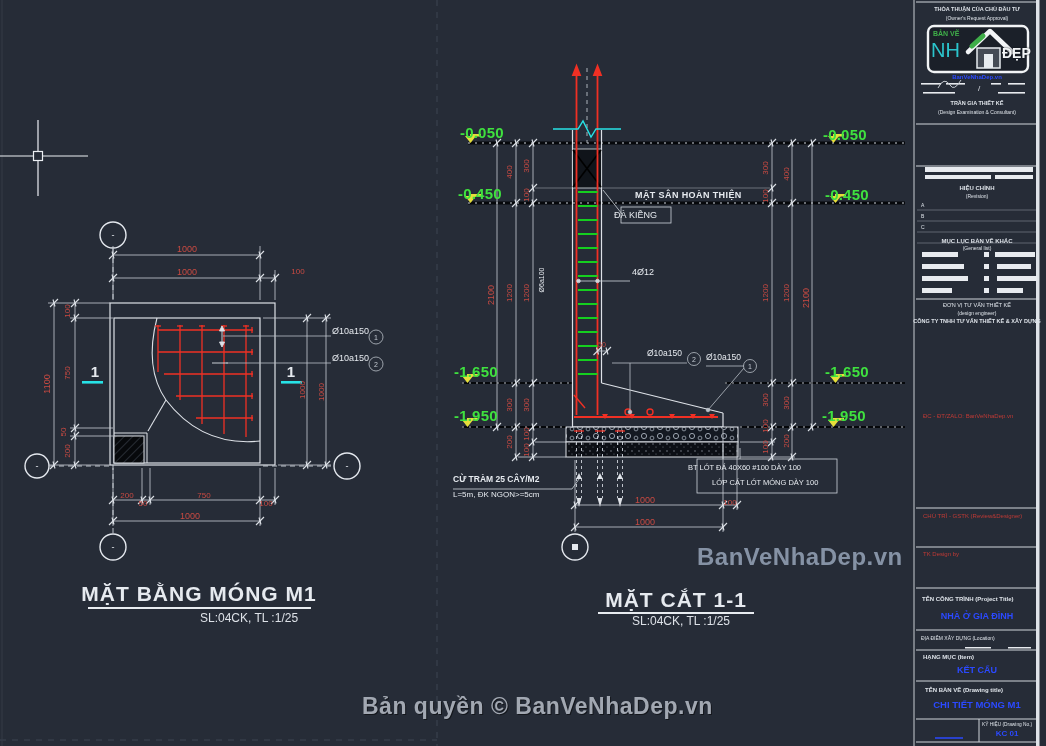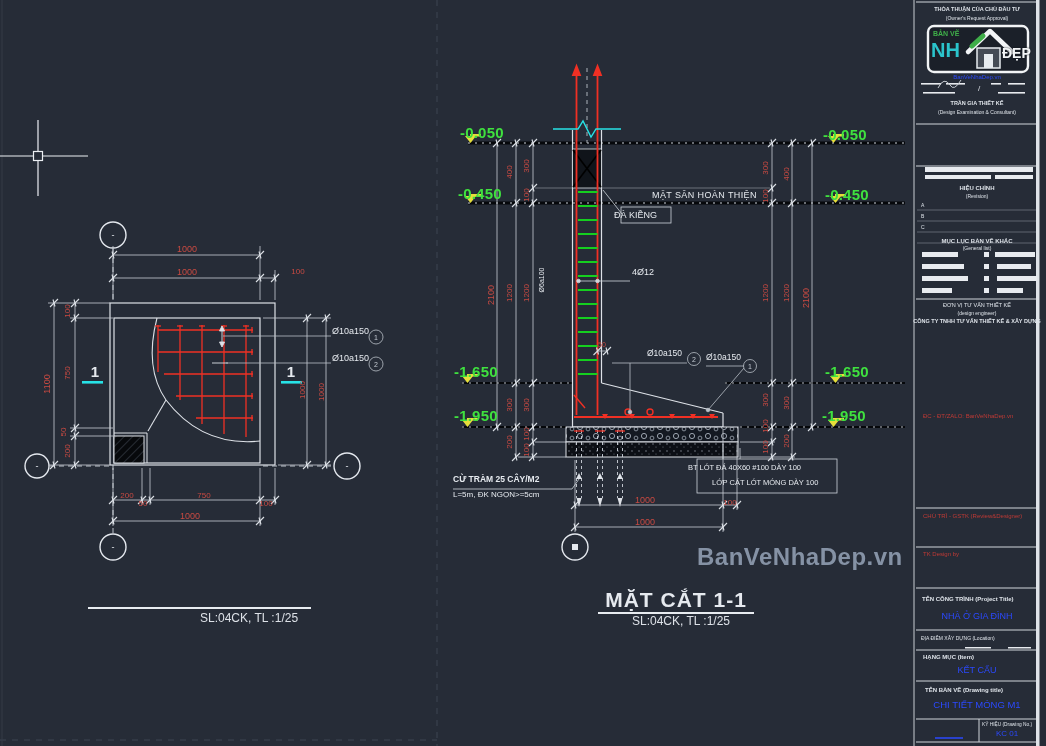--- a/index.html
+++ b/index.html
@@ -14,21 +14,21 @@
   .wht8{font-size:8.5px;}
   .wht9{font-size:9px;}
   .tag{font-size:7px;color:#c3c9d1;}
   .ttl{font-size:21px;font-weight:bold;letter-spacing:1px;}
   .sub{font-size:12px;color:#dde1e7;text-align:right;}
   .mark1{font-size:15px;font-weight:bold;}
   .tb{color:#dde2e8;}
   .tb-tiny{font-size:6px;}
   .tb-tiny5{font-size:5.5px;}
   .tb-red{color:#c03a35;font-size:6px;}
-  .tb-blue{color:#2b49ff;font-weight:normal;}
+  .tb-blue{color:#2b49ff;font-weight:bold;}
   .wm{font-size:24px;font-weight:bold;color:#8b98ab;opacity:.95;letter-spacing:.5px;}
   .cp{font-size:23px;font-weight:bold;color:#a2a8b2;text-shadow:1px 1px 0 #14171c;letter-spacing:.5px;}
   svg{position:absolute;left:0;top:0;}
 </style>
 </head>
 <body>
 
 <div id="stage">
 
 <svg width="1046" height="746" viewBox="0 0 1046 746">
@@ -470,20 +470,21 @@
 <span class="lbl wht9" style="left:332px;top:327px">Ø10a150</span>
 <span class="lbl ctr tag" style="left:376px;top:337px">1</span>
 <span class="lbl wht9" style="left:332px;top:354px">Ø10a150</span>
 <span class="lbl ctr tag" style="left:376px;top:364px">2</span>
 <span class="lbl ctr mark1" style="left:95px;top:371px">1</span>
 <span class="lbl ctr mark1" style="left:291px;top:371px">1</span>
 <span class="lbl ctr wht9" style="left:113px;top:235px">-</span>
 <span class="lbl ctr wht9" style="left:37px;top:466px">-</span>
 <span class="lbl ctr wht9" style="left:347px;top:466px">-</span>
 <span class="lbl ctr wht9" style="left:113px;top:547px">-</span>
+<span class="lbl ctr ttl" style="left:199px;top:593px">MẶT BẰNG MÓNG M1</span>
 <span class="lbl sub" style="left:200px;top:612px">SL:04CK, TL :1/25</span>
 
 <span class="lbl grn" style="left:460px;top:125px">-0.050</span>
 <span class="lbl grn" style="left:458px;top:186px">-0.450</span>
 <span class="lbl grn" style="left:454px;top:364px">-1.650</span>
 <span class="lbl grn" style="left:454px;top:408px">-1.950</span>
 <span class="lbl grn" style="left:823px;top:127px">-0.050</span>
 <span class="lbl grn" style="left:825px;top:187px">-0.450</span>
 <span class="lbl grn" style="left:825px;top:364px">-1.650</span>
 <span class="lbl grn" style="left:822px;top:408px">-1.950</span>
@@ -505,44 +506,45 @@
 <span class="lbl rot red" style="left:766px;top:293px">1200</span>
 <span class="lbl rot red" style="left:766px;top:400px">300</span>
 <span class="lbl rot red" style="left:766px;top:426px">100</span>
 <span class="lbl rot red" style="left:766px;top:447px">100</span>
 <span class="lbl rot red" style="left:787px;top:174px">400</span>
 <span class="lbl rot red" style="left:787px;top:293px">1200</span>
 <span class="lbl rot red" style="left:787px;top:403px">300</span>
 <span class="lbl rot red" style="left:787px;top:441px">200</span>
 <span class="lbl rot red9" style="left:806px;top:298px">2100</span>
 
-<span class="lbl wht9" style="left:652px;top:191px;font-weight:normal;letter-spacing:.4px">MẶT SÂN HOÀN THIỆN</span>
+<span class="lbl wht9" style="left:635px;top:191px;font-weight:bold;letter-spacing:.4px">MẶT SÂN HOÀN THIỆN</span>
 <span class="lbl wht9" style="left:614px;top:211px">ĐÀ KIỀNG</span>
 <span class="lbl wht9" style="left:632px;top:268px">4Ø12</span>
 <span class="lbl wht8" style="left:647px;top:349px">Ø10a150</span>
 <span class="lbl ctr tag" style="left:694px;top:359px">2</span>
 <span class="lbl wht8" style="left:706px;top:353px">Ø10a150</span>
 <span class="lbl ctr tag" style="left:750px;top:366px">1</span>
 <span class="lbl ctr red" style="left:602px;top:344px;font-size:7px">50</span>
 <span class="lbl wht8" style="left:688px;top:464px;font-size:7.5px">BT LÓT ĐÁ 40X60 #100 DÀY 100</span>
 <span class="lbl wht8" style="left:712px;top:479px;font-size:7.5px">LỚP CÁT LÓT MÓNG DÀY 100</span>
 <span class="lbl wht8" style="left:453px;top:475px;font-weight:bold">CỪ TRÀM 25 CÂY/M2</span>
 <span class="lbl wht8" style="left:453px;top:491px;font-size:8px">L=5m, ĐK NGỌN&gt;=5cm</span>
 <span class="lbl ctr red9" style="left:645px;top:500px">1000</span>
 <span class="lbl ctr red" style="left:730px;top:503px">100</span>
 <span class="lbl ctr red9" style="left:645px;top:522px">1000</span>
 <span class="lbl ctr ttl" style="left:676px;top:599px">MẶT CẮT 1-1</span>
 <span class="lbl ctr sub" style="left:681px;top:621px">SL:04CK, TL :1/25</span>
 
 <span class="lbl wm" style="left:697px;top:545px">BanVeNhaDep.vn</span>
+<span class="lbl cp" style="left:362px;top:695px">Bản quyền © BanVeNhaDep.vn</span>
 
 <span class="lbl ctr tb tb-tiny5" style="left:977px;top:10px;font-weight:bold">THỎA THUẬN CỦA CHỦ ĐẦU TƯ</span>
 <span class="lbl ctr tb" style="left:977px;top:18px;font-size:5px">(Owner's Request Approval)</span>
 <span class="lbl" style="left:933px;top:30px;font-size:7px;font-weight:bold;color:#3fae49">BẢN VẼ</span>
-<span class="lbl" style="left:931px;top:40px;font-size:20px;font-weight:bold;color:#2bc4cc">NH</span>
+<span class="lbl" style="left:931px;top:40px;font-size:20px;font-weight:normal;color:#2bc4cc">NH</span>
 <span class="lbl" style="left:1002px;top:46px;font-size:14px;font-weight:bold;color:#f2f4f6;text-shadow:0 0 2px #10141a">ĐẸP</span>
 <span class="lbl ctr tb-blue" style="left:977px;top:77px;font-size:6px">BanVeNhaDep.vn</span>
 <span class="lbl ctr tb" style="left:979px;top:89px;font-size:8px">/</span>
 <span class="lbl ctr tb tb-tiny5" style="left:977px;top:104px;font-weight:bold">TRẦN GIA THIẾT KẾ</span>
 <span class="lbl ctr tb" style="left:977px;top:112px;font-size:5px">(Design Examination &amp; Consultant)</span>
 <span class="lbl ctr tb tb-tiny" style="left:977px;top:188px;font-weight:bold">HIỆU CHỈNH</span>
 <span class="lbl ctr tb" style="left:977px;top:196px;font-size:5px">(Revision)</span>
 <span class="lbl tb" style="left:921px;top:203px;font-size:5px">A</span>
 <span class="lbl tb" style="left:921px;top:214px;font-size:5px">B</span>
 <span class="lbl tb" style="left:921px;top:225px;font-size:5px">C</span>

